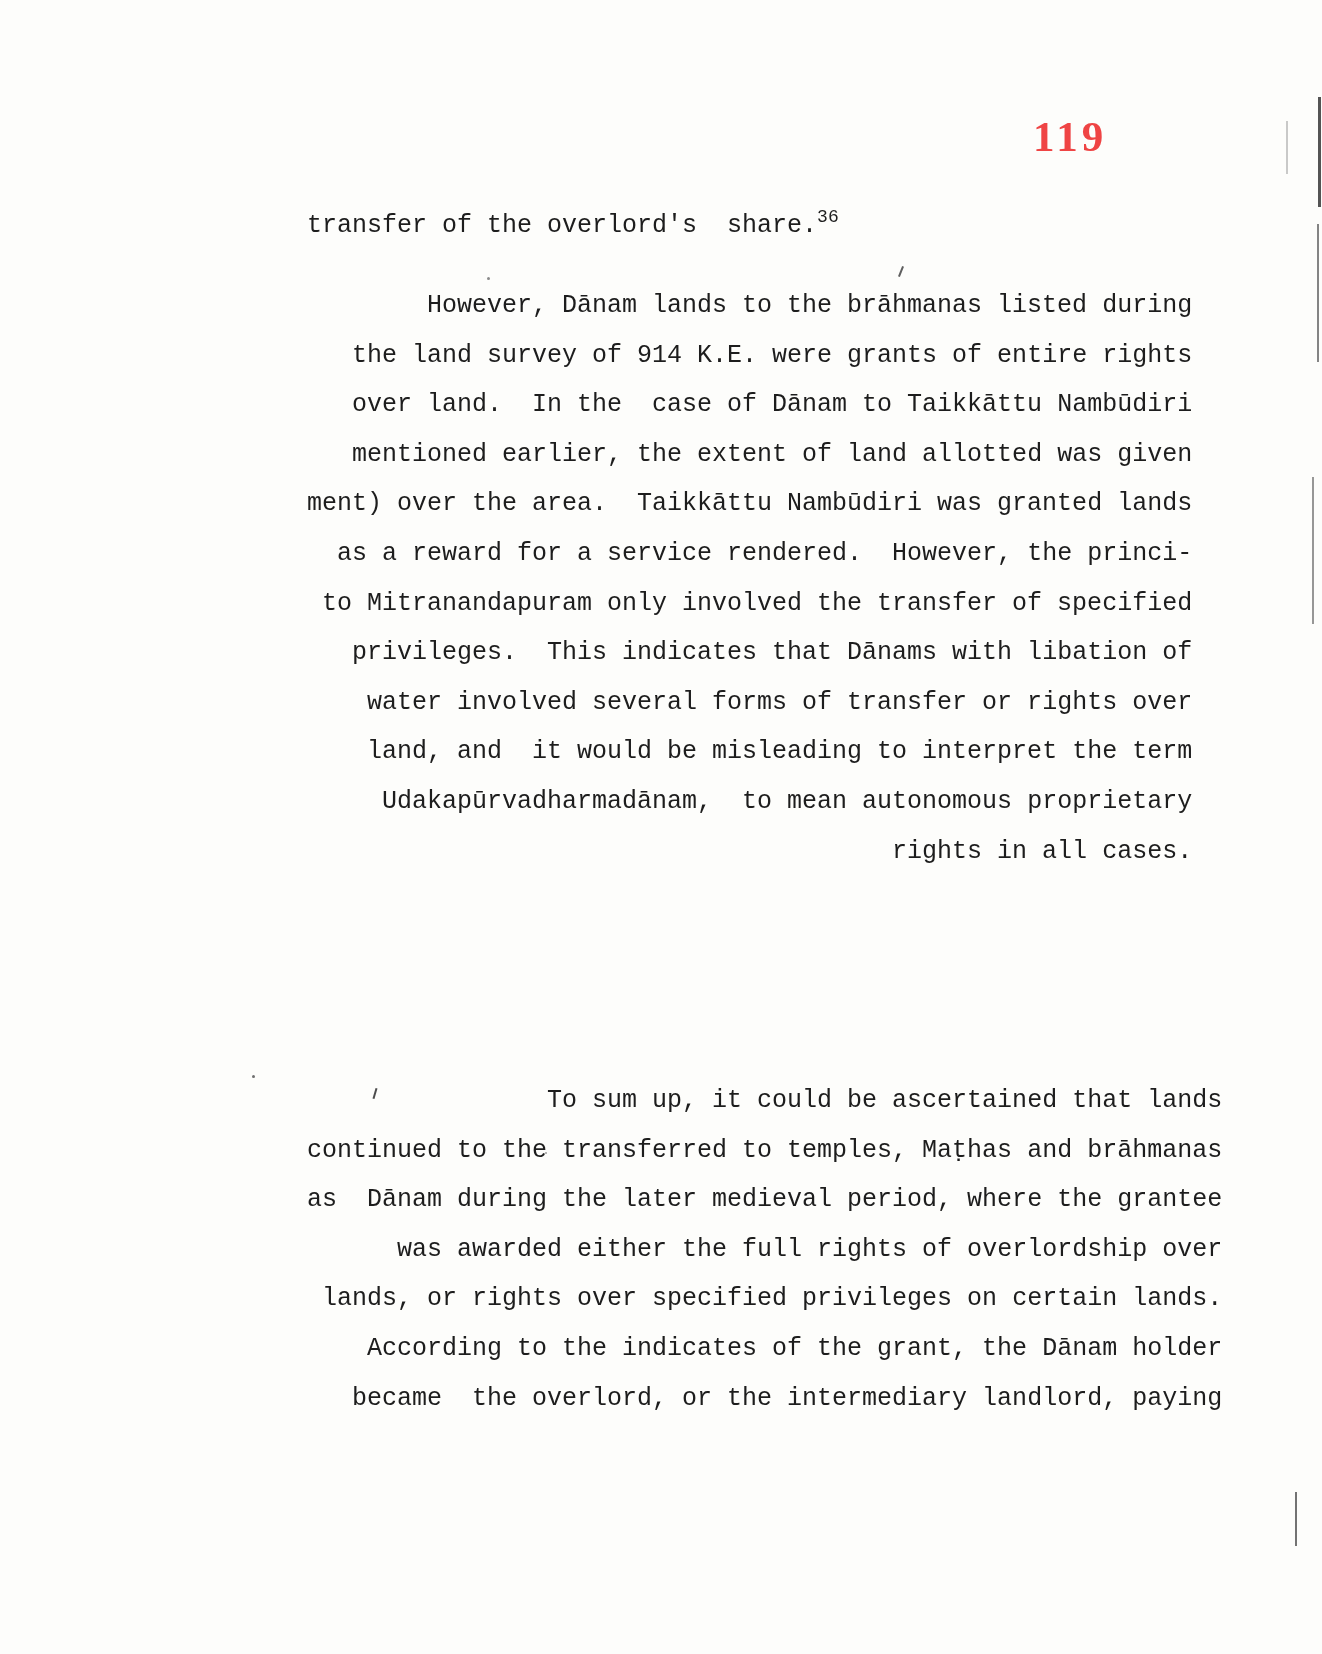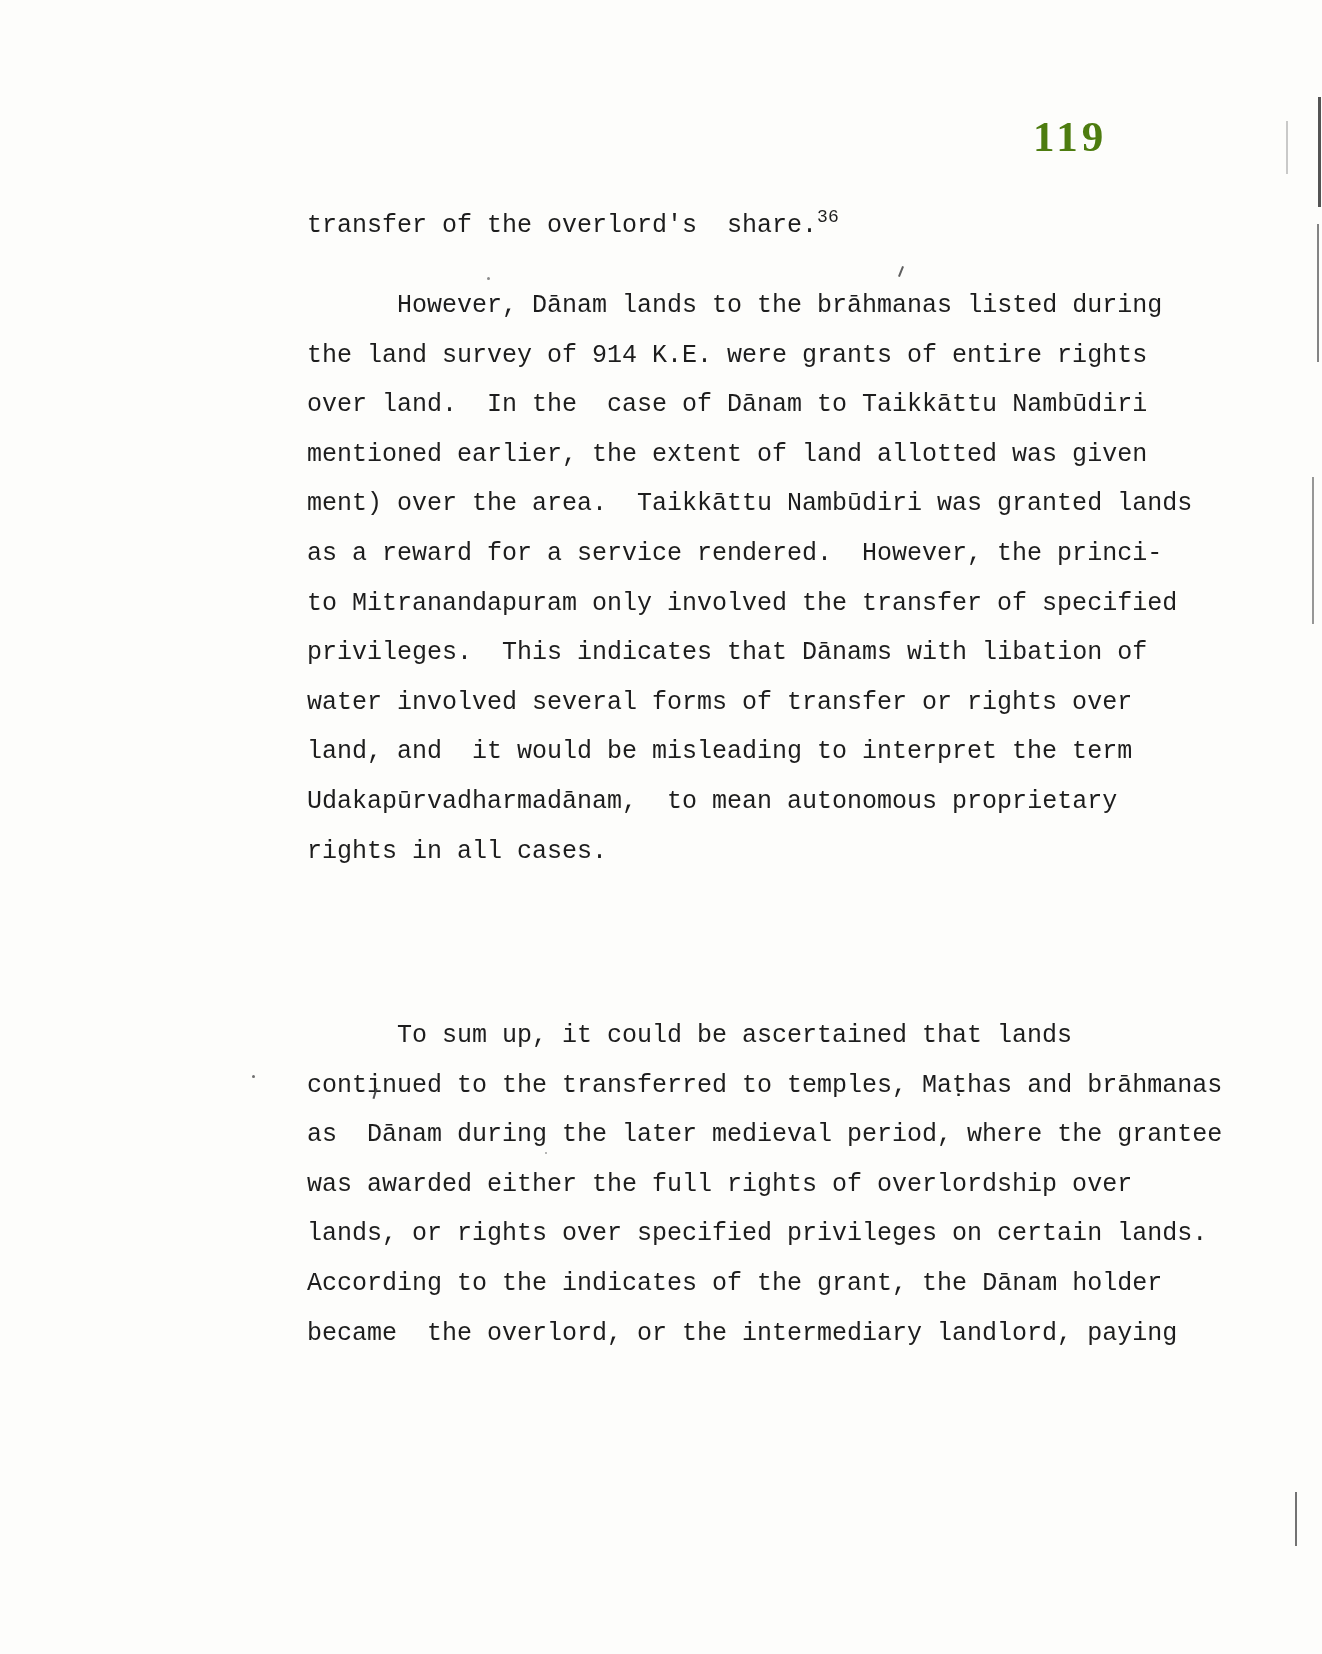--- a/index.html
+++ b/index.html
@@ -17,25 +17,26 @@
     color: #1d1d1d;
   }
   .page-number {
     position: absolute;
     top: 112px;
     left: 1033px;
     font-family: "Liberation Serif", "DejaVu Serif", serif;
     font-size: 43px;
     font-weight: 600;
     letter-spacing: 4px;
-    color: #4d7c0f;
+    color: #ef4444;
   }
   .block {
     position: absolute;
     left: 307px;
+    text-align: right;
   }
   .line {
     white-space: pre;
     height: 49.6px;
     line-height: 49.6px;
     font-size: 25px;
     letter-spacing: 0;
   }
   .line.indent { padding-left: 90px; }
   .u {
@@ -78,21 +79,21 @@
       <div class="line"><span>ment) over the area.  Taikkāttu Nambūdiri was granted lands</span></div>
       <div class="line"><span>as a reward for a service rendered.  However, the princi-</span></div>
       <div class="line"><span>to Mitranandapuram only involved the transfer of specified</span></div>
       <div class="line"><span>privileges.  This indicates that </span><span class="u">Dānams</span><span> with libation of</span></div>
       <div class="line"><span>water involved several forms of transfer or rights over</span></div>
       <div class="line"><span>land, and  it would be misleading to interpret the term</span></div>
       <div class="line"><span class="u">Udakapūrvadharmadānam,</span><span>  to mean autonomous proprietary</span></div>
       <div class="line"><span>rights in all cases.</span></div>
     </div>
 
-  <div class="block" style="top:1011px">
+  <div class="block" style="top:1076px">
       <div class="line indent"><span>To sum up, it could be ascertained that lands</span></div>
       <div class="line"><span>continued to the transferred to temples, </span><span class="u">Maṭhas</span><span> and </span><span class="u">brāhmanas</span></div>
       <div class="line"><span>as  </span><span class="u">Dānam</span><span> during the later medieval period, where the grantee</span></div>
       <div class="line"><span>was awarded either the full rights of overlordship over</span></div>
       <div class="line"><span>lands, or rights over specified privileges on certain lands.</span></div>
       <div class="line"><span>According to the indicates of the grant, the </span><span class="u">Dānam</span><span> holder</span></div>
       <div class="line"><span>became  the overlord, or the intermediary landlord, paying</span></div>
     </div>
 
   <div class="artifact a1"></div>

